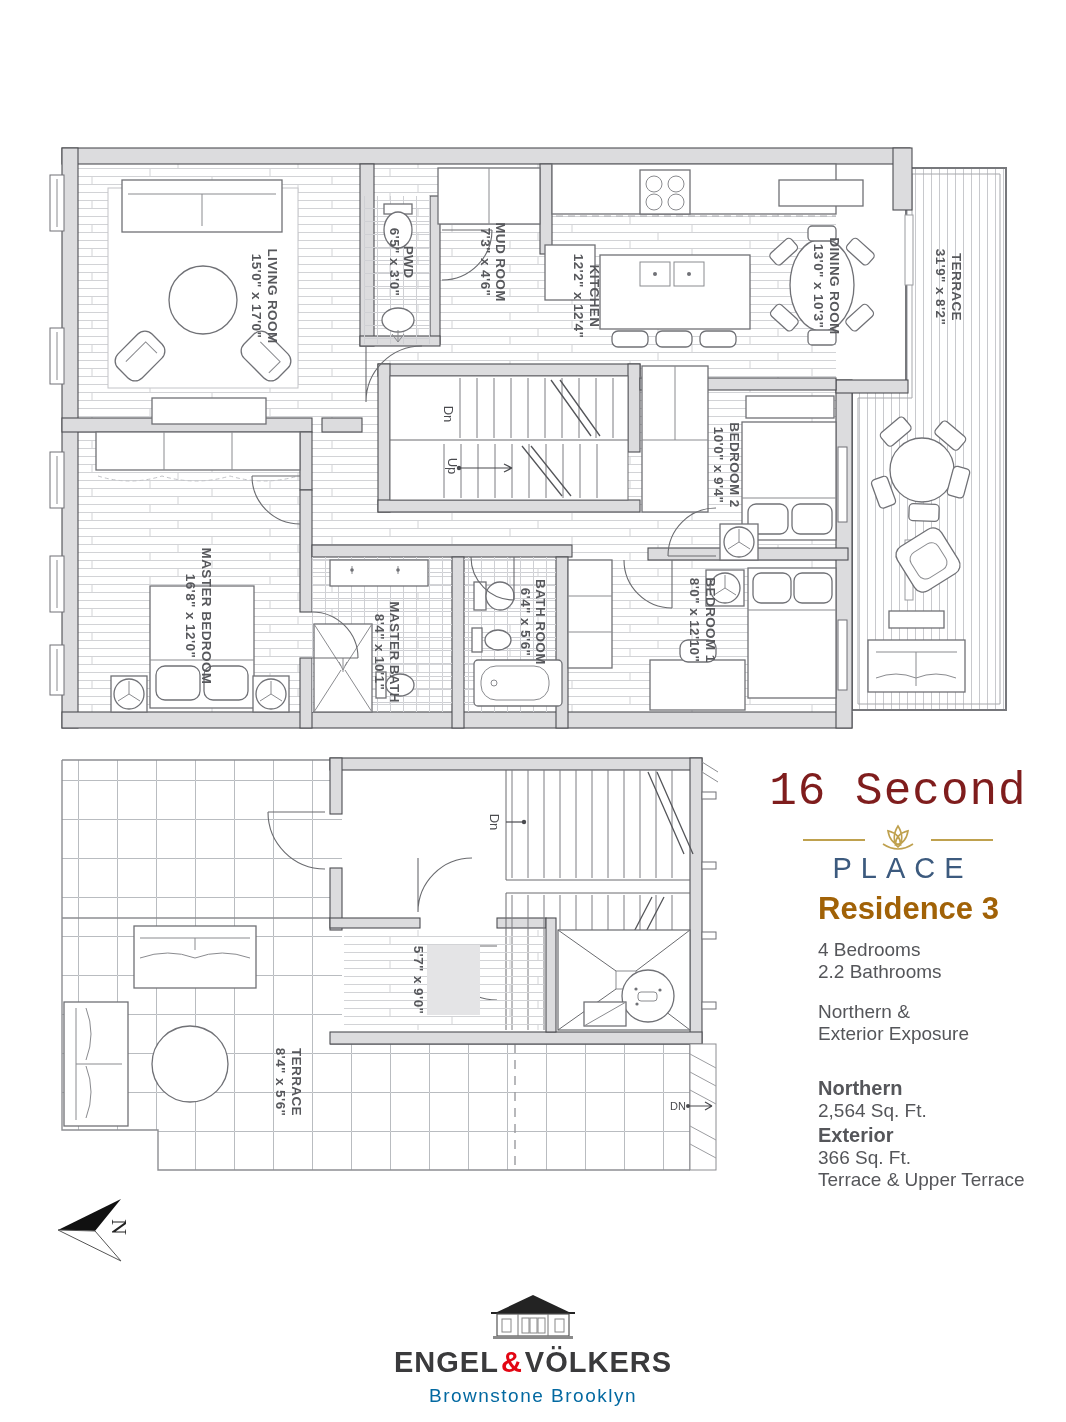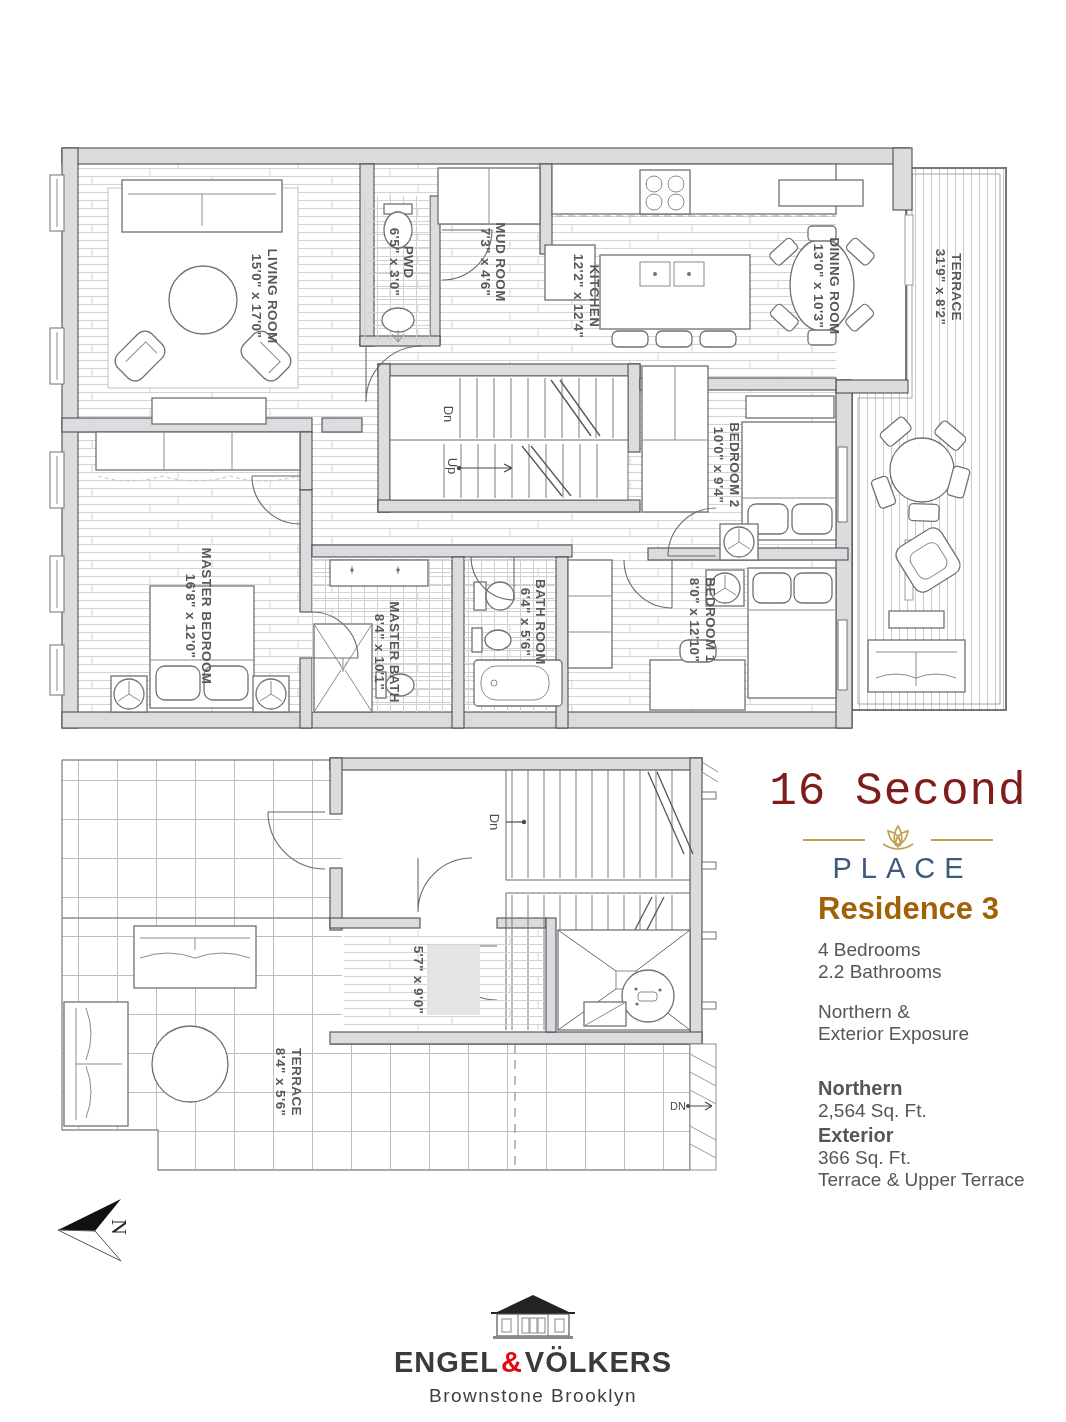--- a/index.html
+++ b/index.html
@@ -21,21 +21,21 @@
   .brand-divider{margin-top:6px;height:26px;}
   .brand-place{font-size:29px;color:#3c5a7e;letter-spacing:9px;margin-top:2px;padding-left:9px;}
   .details{position:absolute;left:818px;top:891px;width:212px;color:#55565a;}
   .res-title{font-size:31px;font-weight:bold;margin:0 0 12px 0;color:#a16207;}
   .dline{font-size:19px;line-height:22px;}
   .dbold{font-size:20px;font-weight:bold;margin-top:2px;}
   .gap18{height:18px;} .gap30{height:30px;}
   .footer{position:absolute;left:0;top:1292px;width:1066px;text-align:center;}
   .ev-line{font-size:29px;font-weight:bold;color:#3a3a3c;letter-spacing:1px;}
   .ev-amp{color:#e30613;padding:0 2px;}
-  .ev-tag{font-size:19px;color:#404040;letter-spacing:1.5px;margin-top:6px;}
+  .ev-tag{font-size:19px;color:#0369a1;letter-spacing:1.5px;margin-top:6px;}
 </style>
 </head>
 <body>
 
 <div class="page">
 
 <svg width="1066" height="1422" viewBox="0 0 1066 1422">
   <defs>
     <pattern id="plankH" width="120" height="24" patternUnits="userSpaceOnUse">
       <path d="M0 .5H120 M0 8.5H120 M0 16.5H120" stroke="#d2d3d6" stroke-width="1" fill="none"></path>

